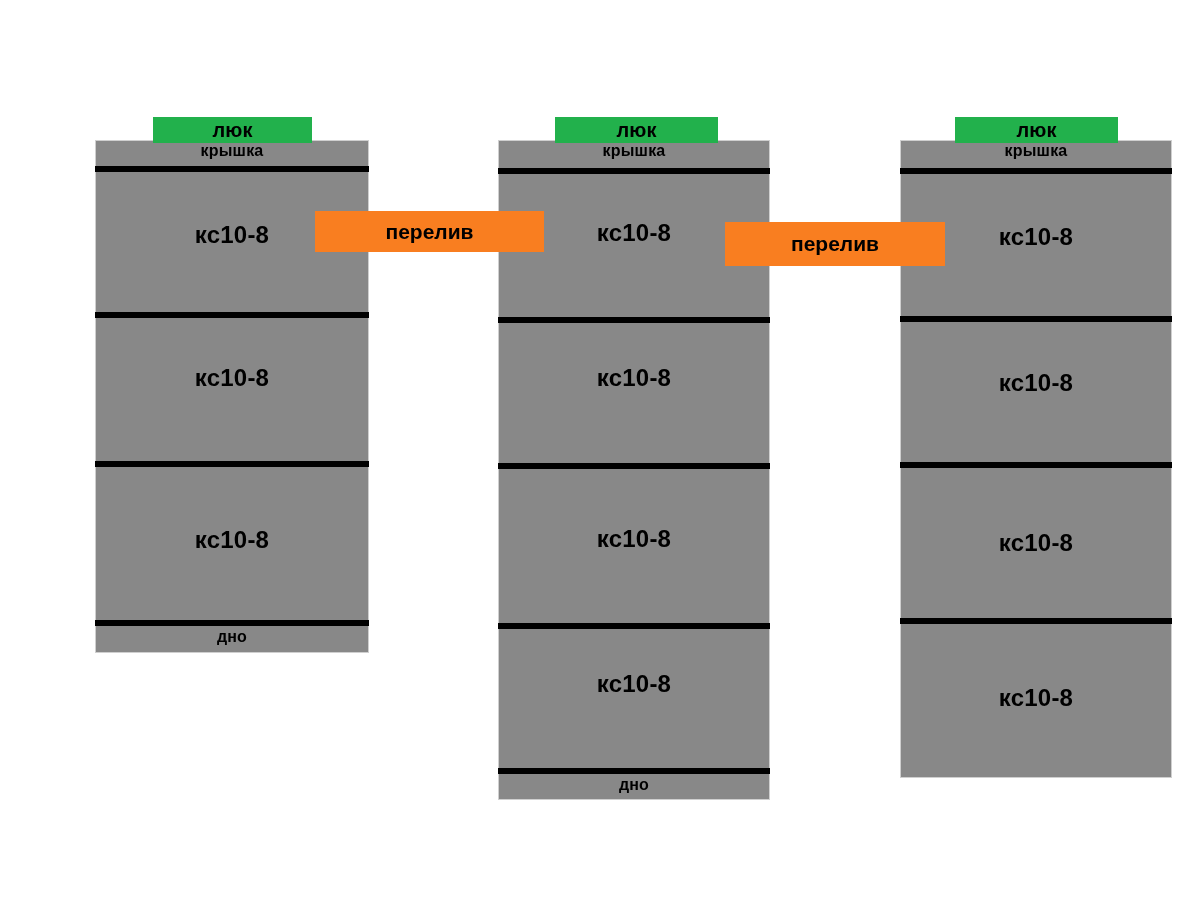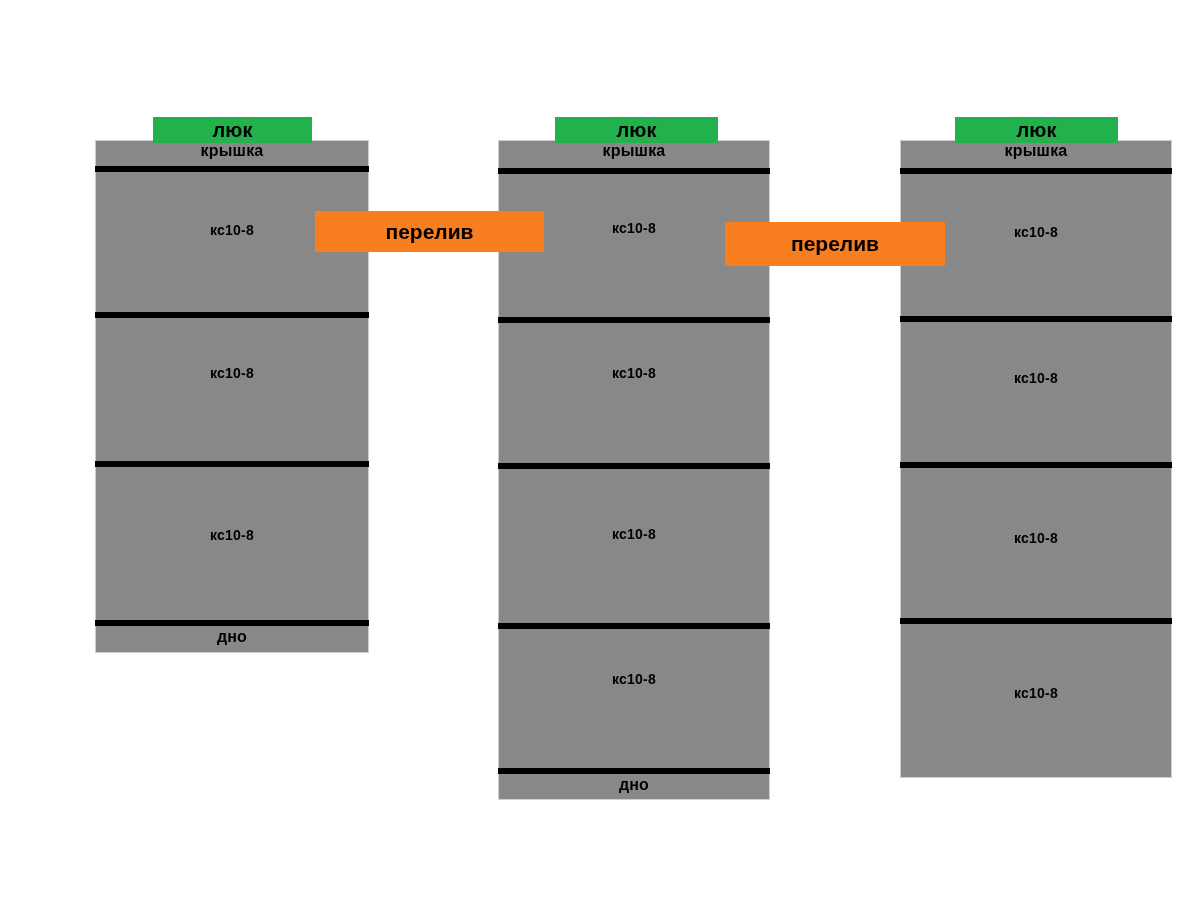--- a/index.html
+++ b/index.html
@@ -32,21 +32,21 @@
     height: 6px;
     z-index: 3;
   }
 
   
   .well-label {
     position: absolute;
     text-align: center;
     color: #000000;
     font-weight: bold;
-    font-size: 14px;
+    font-size: 24px;
     line-height: 1;
     letter-spacing: 0.2px;
     z-index: 4;
     white-space: nowrap;
   }
   .well-label.small {
     font-size: 16px;
   }
 
   

